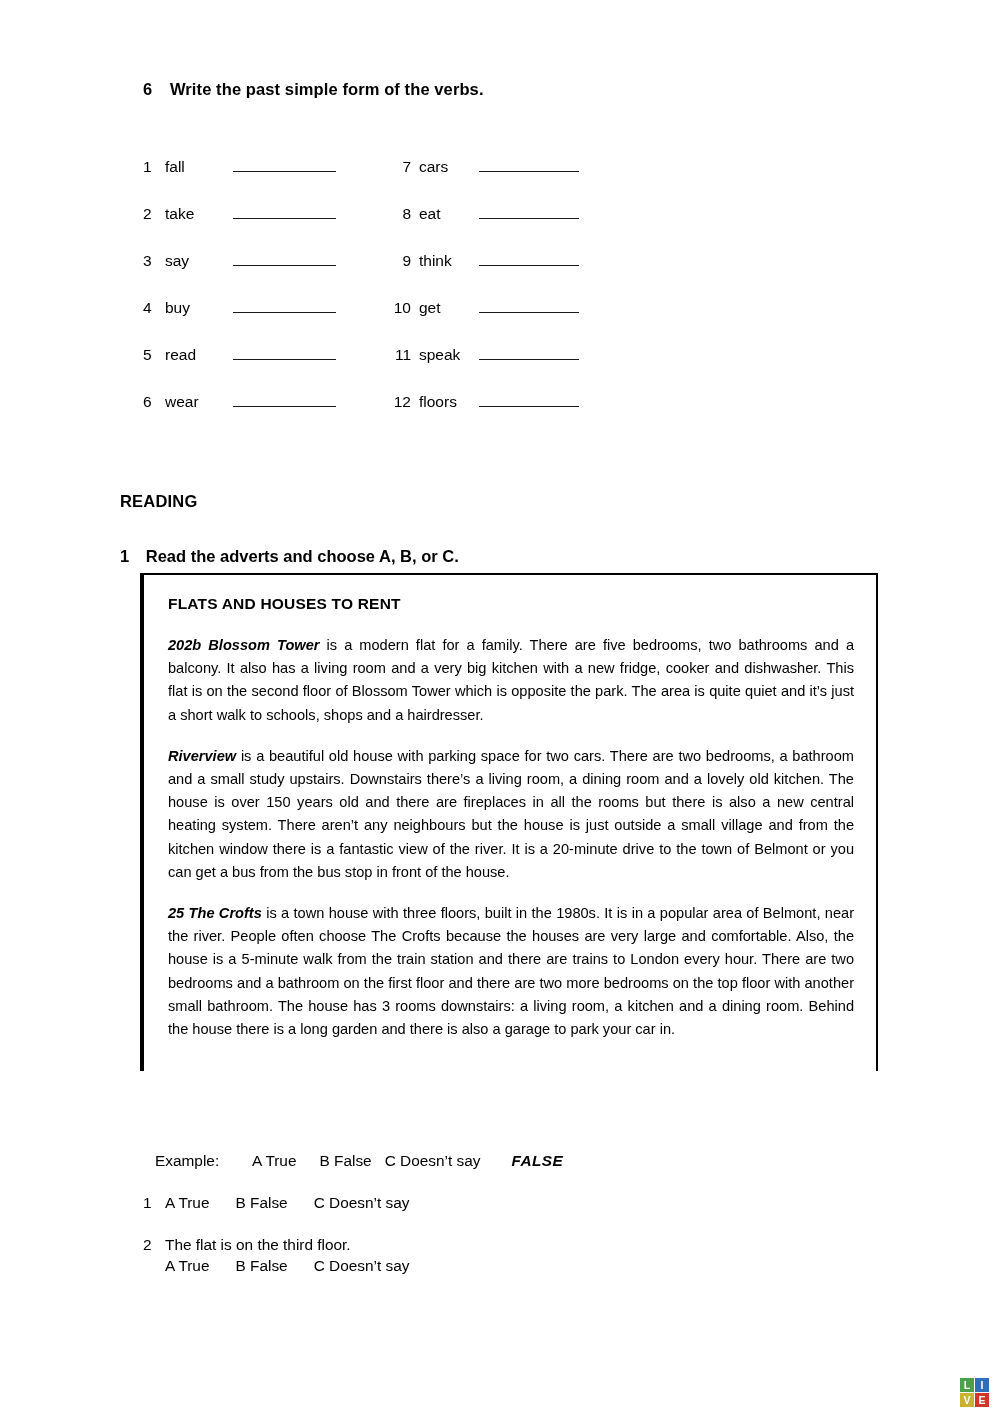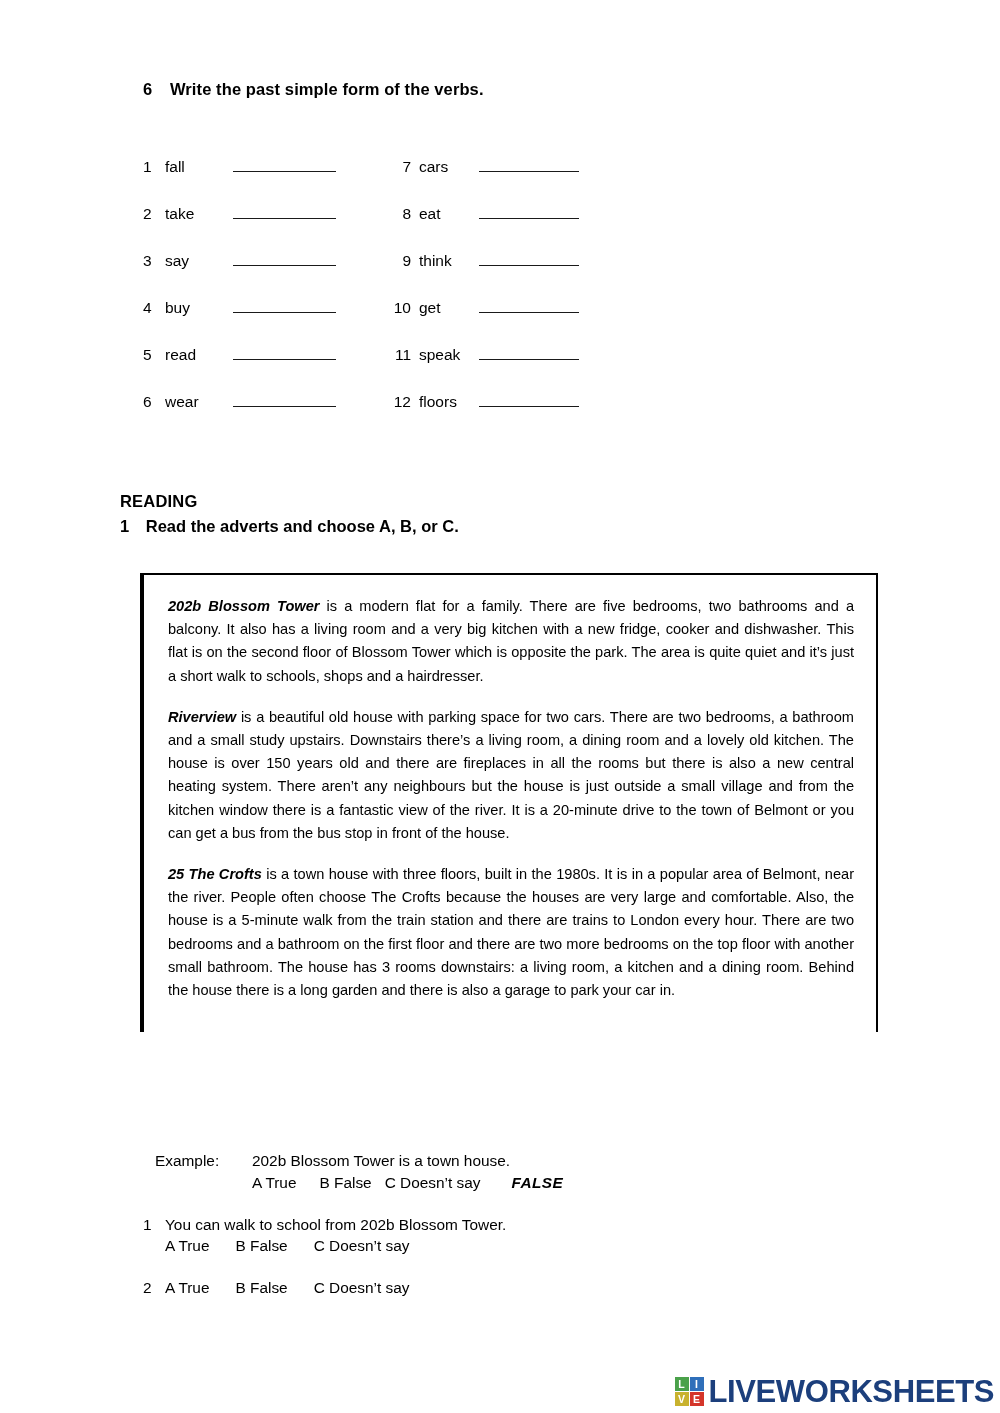--- a/index.html
+++ b/index.html
@@ -74,21 +74,21 @@
     position: absolute;
     left: 120px;
     top: 492px;
     font-size: 16.5px;
     font-weight: bold;
     letter-spacing: .2px;
   }
   .task1 {
     position: absolute;
     left: 120px;
-    top: 517px;
+    top: 547px;
     font-size: 16.5px;
     font-weight: bold;
   }
   .task1 .num { margin-right: 12px; }
 
   
   .advert-box {
     position: absolute;
     left: 140px;
     top: 573px;
@@ -279,75 +279,74 @@
 </div>
 
 <div class="reading-title">READING</div>
 
 <div class="task1">
   <span class="num">1</span>
   <span>Read the adverts and choose A, B, or C.</span>
 </div>
 
 <div class="advert-box">
+  <div class="advert-title">FLATS AND HOUSES TO RENT</div>
 
   <p class="advert-para">
     <b>202b Blossom Tower</b><span> is a modern flat for a family. There are five bedrooms, two bathrooms and a balcony. It also has a living room and a very big kitchen with a new fridge, cooker and dishwasher. This flat is on the second floor of Blossom Tower which is opposite the park. The area is quite quiet and it’s just a short walk to schools, shops and a hairdresser.</span>
   </p>
 
   <p class="advert-para">
     <b>Riverview</b><span> is a beautiful old house with parking space for two cars. There are two bedrooms, a bathroom and a small study upstairs. Downstairs there’s a living room, a dining room and a lovely old kitchen. The house is over 150 years old and there are fireplaces in all the rooms but there is also a new central heating system. There aren’t any neighbours but the house is just outside a small village and from the kitchen window there is a fantastic view of the river. It is a 20-minute drive to the town of Belmont or you can get a bus from the bus stop in front of the house.</span>
   </p>
 
   <p class="advert-para">
     <b>25 The Crofts</b><span> is a town house with three floors, built in the 1980s. It is in a popular area of Belmont, near the river. People often choose The Crofts because the houses are very large and comfortable. Also, the house is a 5-minute walk from the train station and there are trains to London every hour. There are two bedrooms and a bathroom on the first floor and there are two more bedrooms on the top floor with another small bathroom. The house has 3 rooms downstairs: a living room, a kitchen and a dining room. Behind the house there is a long garden and there is also a garage to park your car in.</span>
   </p>
 </div>
 
 <div class="questions">
 
   <div class="q-example">
     <span class="lbl">Example:</span>
     <div class="q-ex-body">
-      <div class="q-ex-stem">202b Blossom Tower is a town house.</div>
       <div class="q-ex-opts">
         <span class="opt">A True</span>
         <span class="opt">B False</span>
         <span class="opt">C Doesn’t say</span>
         <span class="answer">FALSE</span>
       </div>
     </div>
   </div>
 
   <div class="q-item">
     <span class="qnum">1</span>
     <div class="q-body">
-      <div class="q-stem">You can walk to school from 202b Blossom Tower.</div>
       <div class="q-opts">
         <span class="opt">A True</span>
         <span class="opt">B False</span>
         <span class="opt">C Doesn’t say</span>
       </div>
     </div>
   </div>
 
   <div class="q-item">
     <span class="qnum">2</span>
     <div class="q-body">
+      <div class="q-stem">The flat is on the third floor.</div>
       <div class="q-opts">
         <span class="opt">A True</span>
         <span class="opt">B False</span>
         <span class="opt">C Doesn’t say</span>
       </div>
     </div>
   </div>
 
 </div>
 
 <div class="lw-logo">
   <div class="lw-tiles">
     <div class="lw-tile" id="lw-t0" style="background: rgb(74, 161, 74);">L</div>
     <div class="lw-tile" id="lw-t1" style="background: rgb(47, 111, 186);">I</div>
     <div class="lw-tile" id="lw-t2" style="background: rgb(200, 178, 46);">V</div>
     <div class="lw-tile" id="lw-t3" style="background: rgb(212, 53, 42);">E</div>
   </div>
-  <div class="lw-wordmark" style="color: rgb(28, 63, 124);">LIVEWORKSHEETS</div>
 </div>
 
 </body></html>

